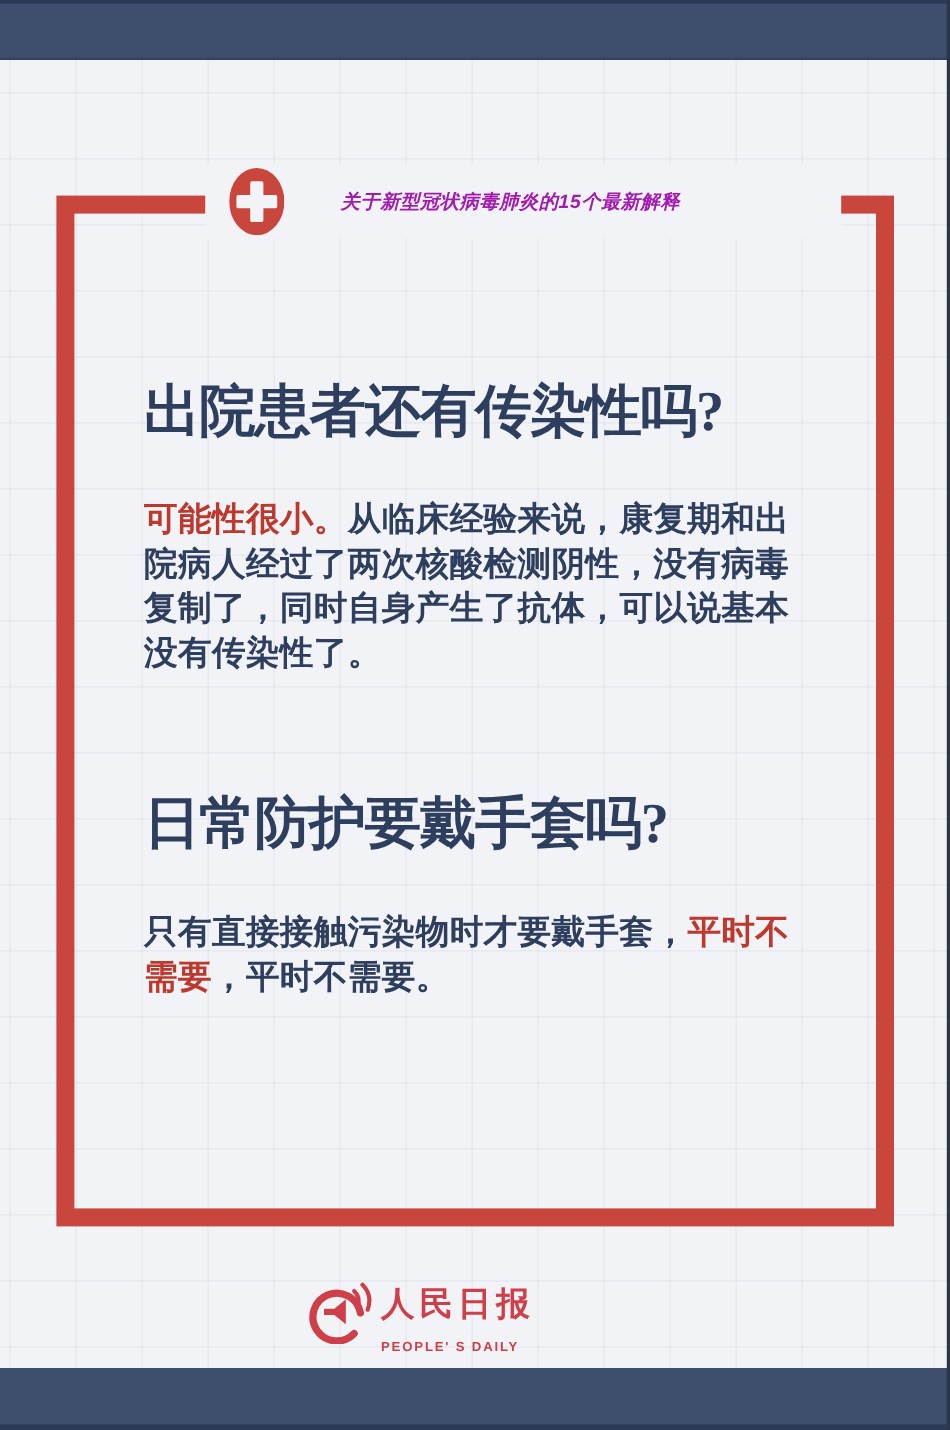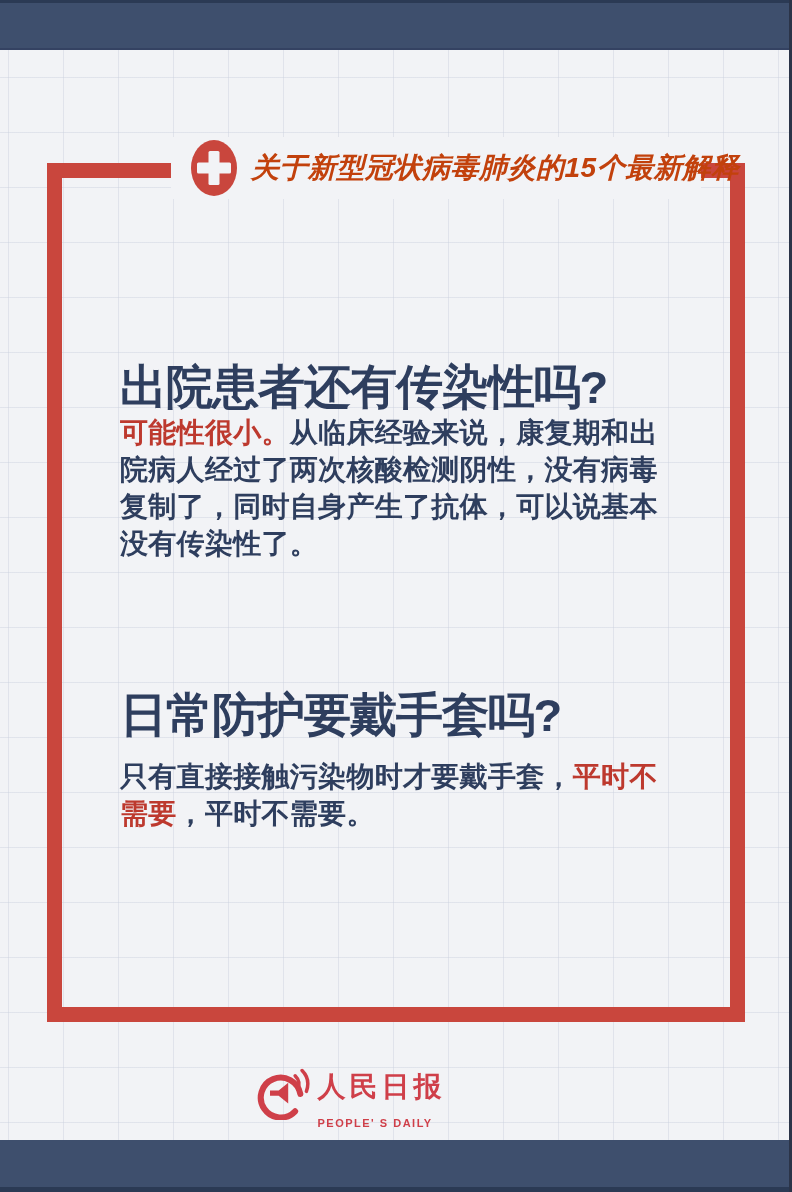--- a/index.html
+++ b/index.html
@@ -35,31 +35,31 @@
     z-index:1;
   }
   .header-row{
     position:absolute;left:171px;top:137px;width:530px;height:62px;
     background:#f2f3f6;z-index:2;
     display:flex;align-items:center;gap:14px;
     padding-left:20px;box-sizing:border-box;
   }
   .cross-badge{flex:0 0 auto;display:block;}
   .header-title{
-    font-size:28px;font-weight:bold;font-style:italic;
-    color:#c2410c;letter-spacing:0.5px;white-space:nowrap;
+    font-size:16px;font-weight:bold;font-style:italic;
+    color:#a21caf;letter-spacing:0.5px;white-space:nowrap;margin-left:33px;
   }
   .q-heading{
     position:absolute;left:120px;z-index:2;
-    font-family:Liberation Mono, monospace;
+    font-family:Liberation Serif, serif;
     font-weight:900;font-size:47px;line-height:1.1;
-    color:#2e3e5e;letter-spacing:-1px;white-space:nowrap;margin-top:47px;
+    color:#2e3e5e;letter-spacing:-1px;white-space:nowrap;
   }
   .q1{top:318px;}
-  .q2{top:646px;}
+  .q2{top:662px;}
   .answer{
     position:absolute;left:120px;width:562px;z-index:2;
     font-family:"DejaVu Serif","Liberation Serif",serif;
     font-weight:bold;font-size:28px;line-height:37px;
     letter-spacing:0.3px;color:#2e3e5e;
     word-break:break-all;text-align:left;
   }
   .a1{top:414px;}
   .a2{top:758px;}
   .answer .em{color:#bd392e;}

